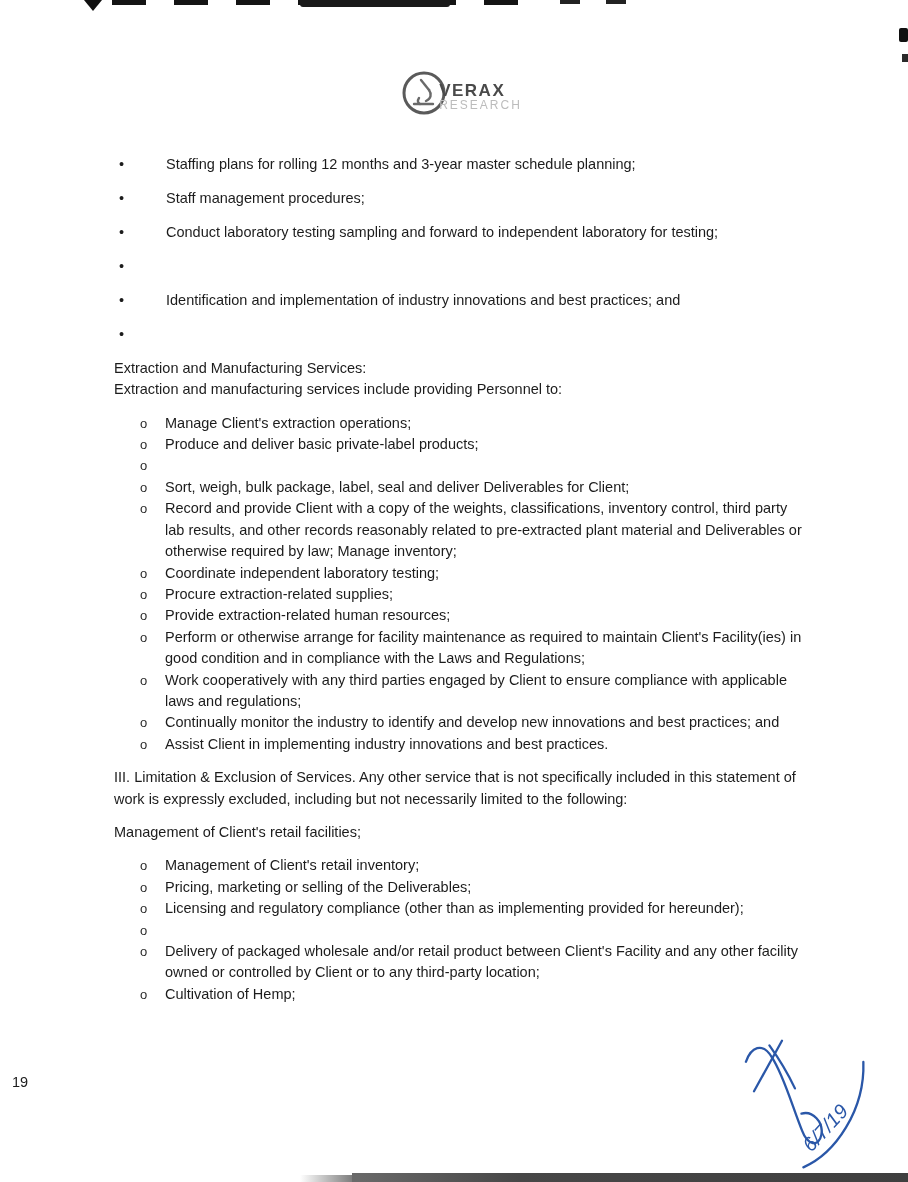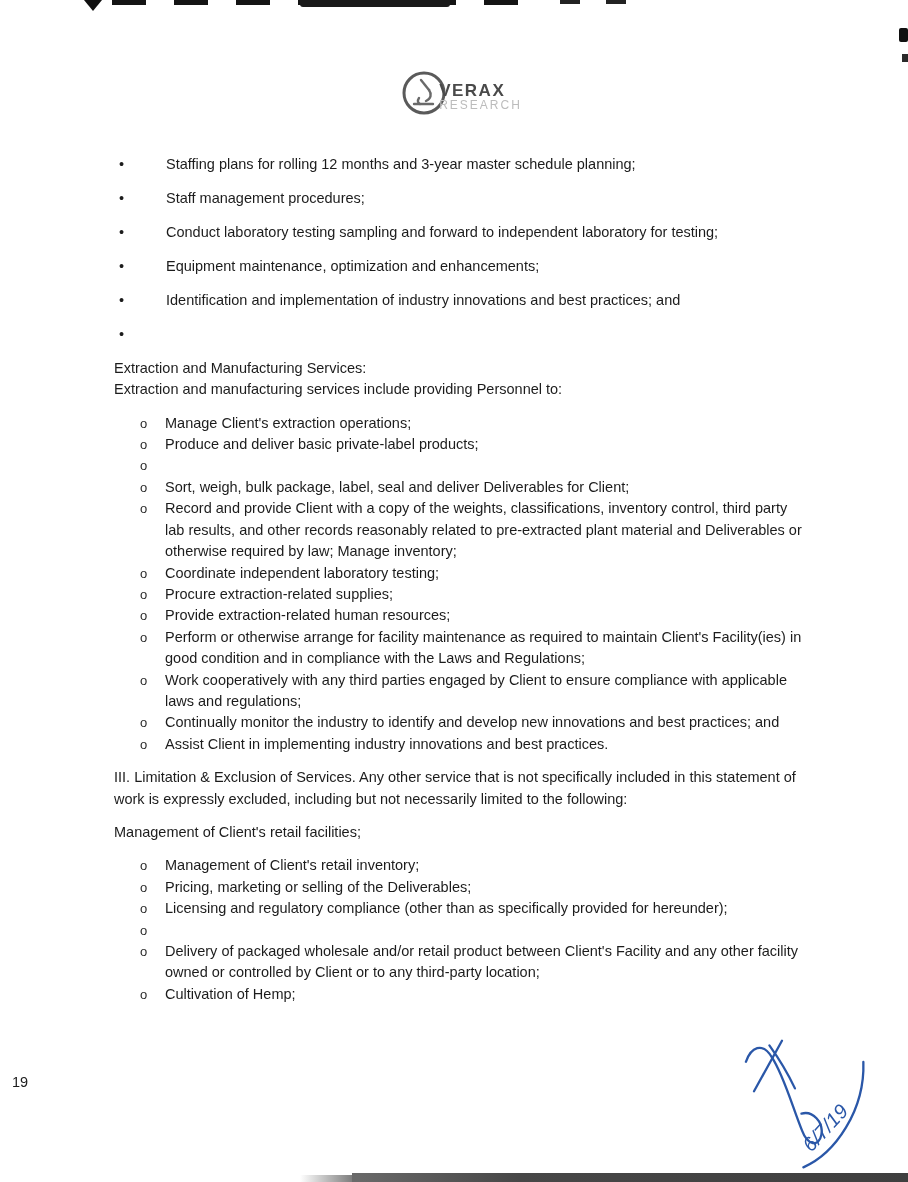--- a/index.html
+++ b/index.html
@@ -81,21 +81,20 @@
       <li>
           <span class="mk">•</span>
           <span>Staff management procedures;</span>
         </li>
       <li>
           <span class="mk">•</span>
           <span>Conduct laboratory testing sampling and forward to independent laboratory for testing;</span>
         </li>
       <li>
           <span class="mk">•</span>
-          <span>Equipment maintenance, optimization and enhancements;</span>
         </li>
       <li>
           <span class="mk">•</span>
           <span>Identification and implementation of industry innovations and best practices; and</span>
         </li>
       <li>
           <span class="mk">•</span>
         </li>
     </ul>
 
@@ -164,21 +163,21 @@
       <li>
           <span class="mk">o</span>
           <span>Management of Client's retail inventory;</span>
         </li>
       <li>
           <span class="mk">o</span>
           <span>Pricing, marketing or selling of the Deliverables;</span>
         </li>
       <li>
           <span class="mk">o</span>
-          <span>Licensing and regulatory compliance (other than as specifically provided for hereunder);</span>
+          <span>Licensing and regulatory compliance (other than as implementing provided for hereunder);</span>
         </li>
       <li>
           <span class="mk">o</span>
         </li>
       <li>
           <span class="mk">o</span>
           <span>Delivery of packaged wholesale and/or retail product between Client's Facility and any other facility owned or controlled by Client or to any third-party location;</span>
         </li>
       <li>
           <span class="mk">o</span>

